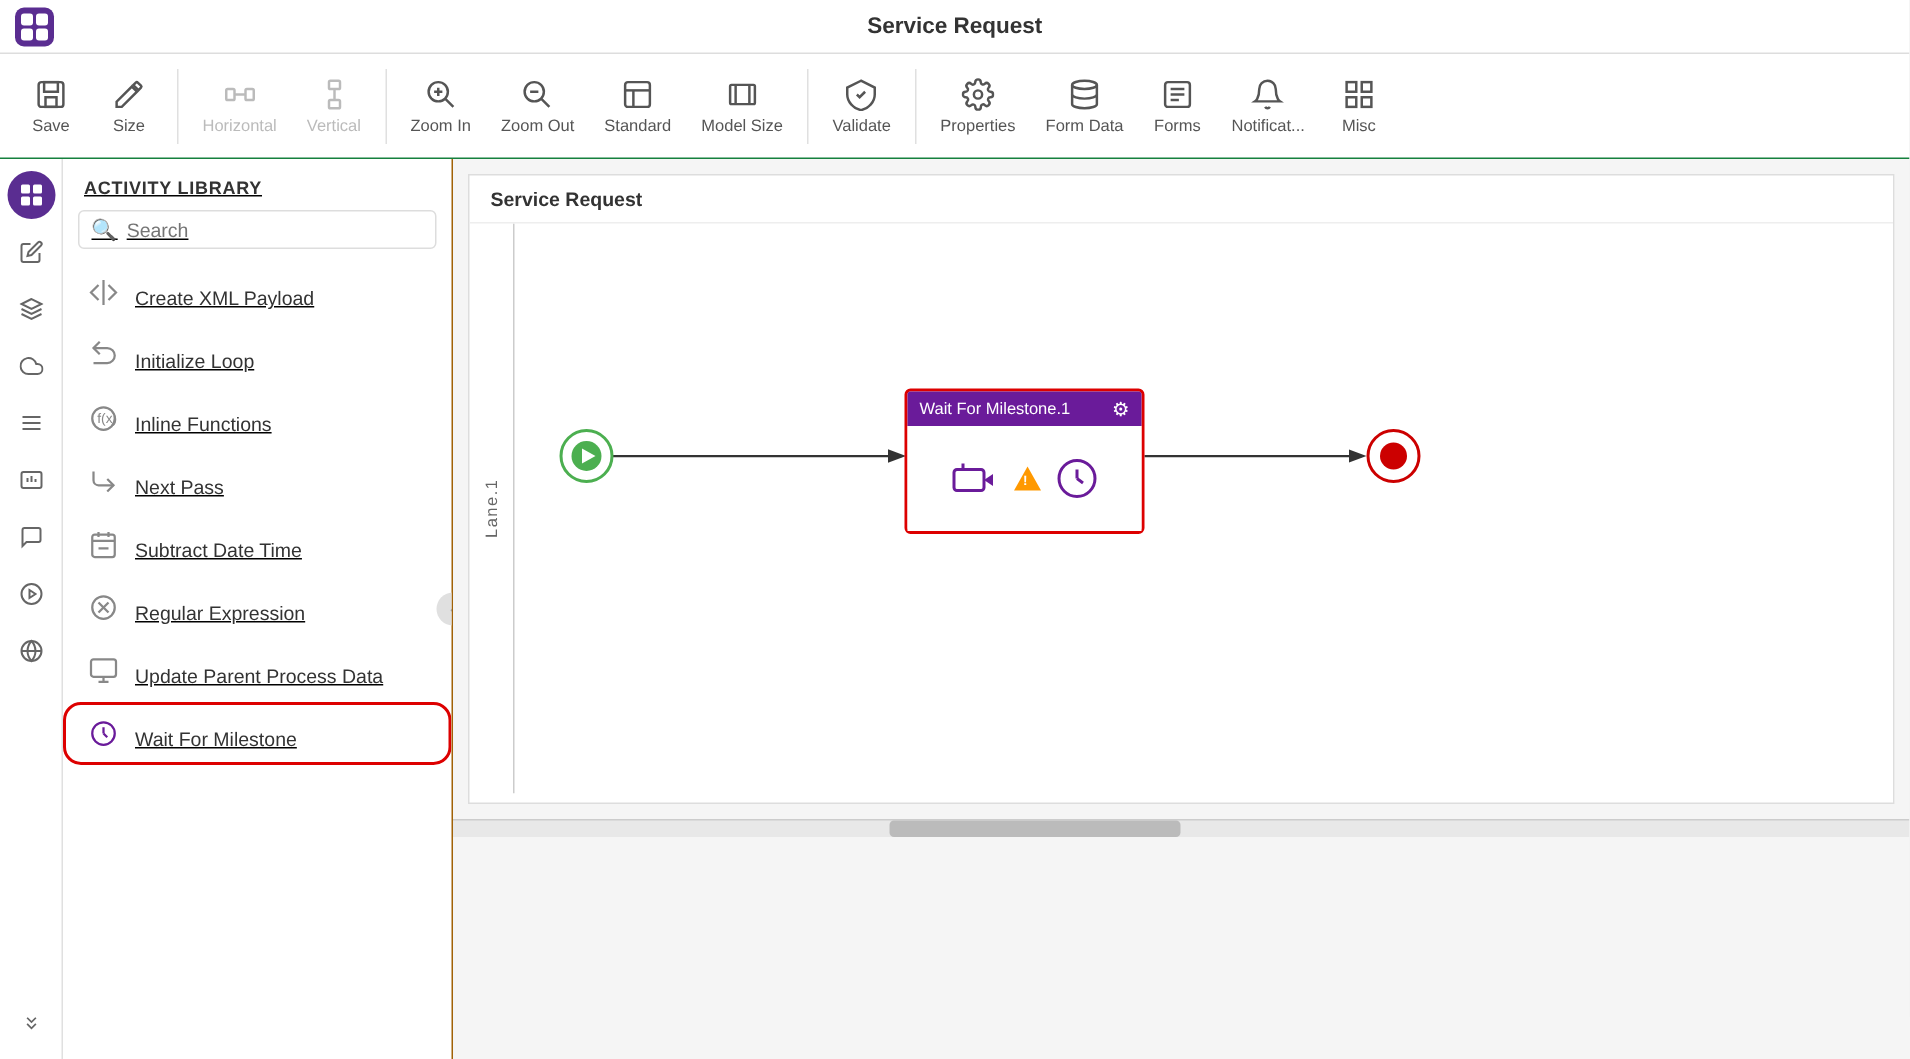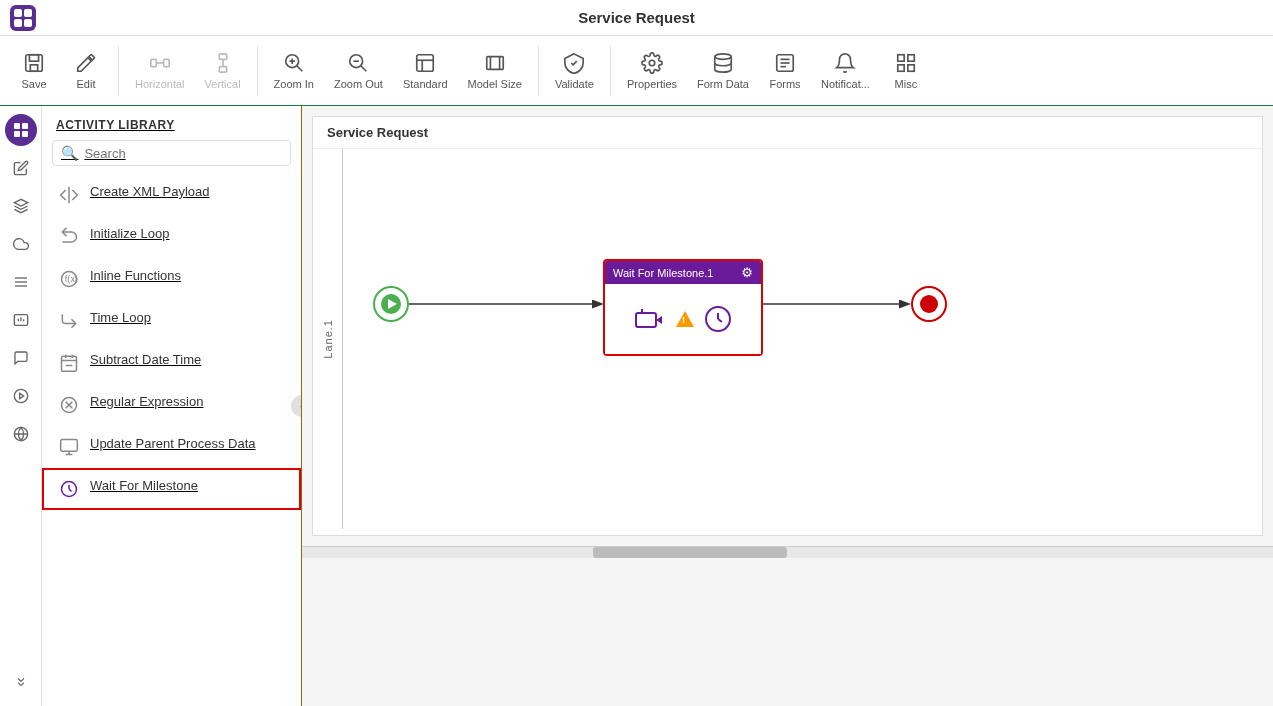--- a/index.html
+++ b/index.html
@@ -132,32 +132,32 @@
       width: 100%;
       background: transparent;
     }
     #search-box .search-icon { color: #999; font-size: 14px; }
     #library-list {
       overflow-y: auto;
       flex: 1;
     }
     .lib-item {
       display: flex;
-      align-items: flex-start;
+      align-items: flex-end;
       padding: 8px 14px;
       gap: 10px;
       cursor: pointer;
       color: #333;
       font-size: 13px;
       border: 2px solid transparent;
     }
     .lib-item.selected {
       border: 2px solid #d00;
       background: #fff;
-      border-radius: 0;
+      border-radius: 12px;
     }
     .lib-item .lib-icon {
       width: 22px;
       height: 22px;
       display: flex;
       align-items: center;
       justify-content: center;
       flex-shrink: 0;
     }
 
@@ -380,21 +380,21 @@
         <rect x="8" y="14" width="8" height="7"></rect>
       </svg>
     <span>Save</span>
   </div>
 
   <div class="tb-item">
     <svg viewBox="0 0 24 24" fill="none" stroke="#555" stroke-width="1.8">
         <path d="M3 17.25V21h3.75L17.81 9.94l-3.75-3.75L3 17.25z"></path>
         <path d="M20.71 7.04a1 1 0 0 0 0-1.41l-2.34-2.34a1 1 0 0 0-1.41 0l-1.83 1.83 3.75 3.75 1.83-1.83z"></path>
       </svg>
-    <span>Edit</span>
+    <span>Size</span>
   </div>
   <div class="tb-divider"></div>
 
   <div class="tb-item disabled">
     <svg viewBox="0 0 24 24" fill="none" stroke="#bbb" stroke-width="1.8">
         <rect x="2" y="8" width="6" height="8" rx="1"></rect>
         <rect x="16" y="8" width="6" height="8" rx="1"></rect>
         <line x1="8" y1="12" x2="16" y2="12"></line>
       </svg>
     <span style="color:#bbb">Horizontal</span>
@@ -612,21 +612,21 @@
           </span>
     <span>Inline Functions</span>
   </div>
         <div class="lib-item">
     <span class="lib-icon">
             <svg width="20" height="20" viewBox="0 0 24 24" fill="none" stroke="#888" stroke-width="1.8">
               <polyline points="15 10 20 15 15 20"></polyline>
               <path d="M4 4v7a4 4 0 0 0 4 4h12"></path>
             </svg>
           </span>
-    <span>Time Loop</span>
+    <span>Next Pass</span>
   </div>
         <div class="lib-item">
     <span class="lib-icon">
             <svg width="20" height="20" viewBox="0 0 24 24" fill="none" stroke="#888" stroke-width="1.8">
               <rect x="3" y="4" width="18" height="18" rx="2"></rect>
               <line x1="3" y1="9" x2="21" y2="9"></line>
               <line x1="16" y1="2" x2="16" y2="6"></line>
               <line x1="8" y1="2" x2="8" y2="6"></line>
               <line x1="8" y1="15" x2="16" y2="15"></line>
             </svg>

